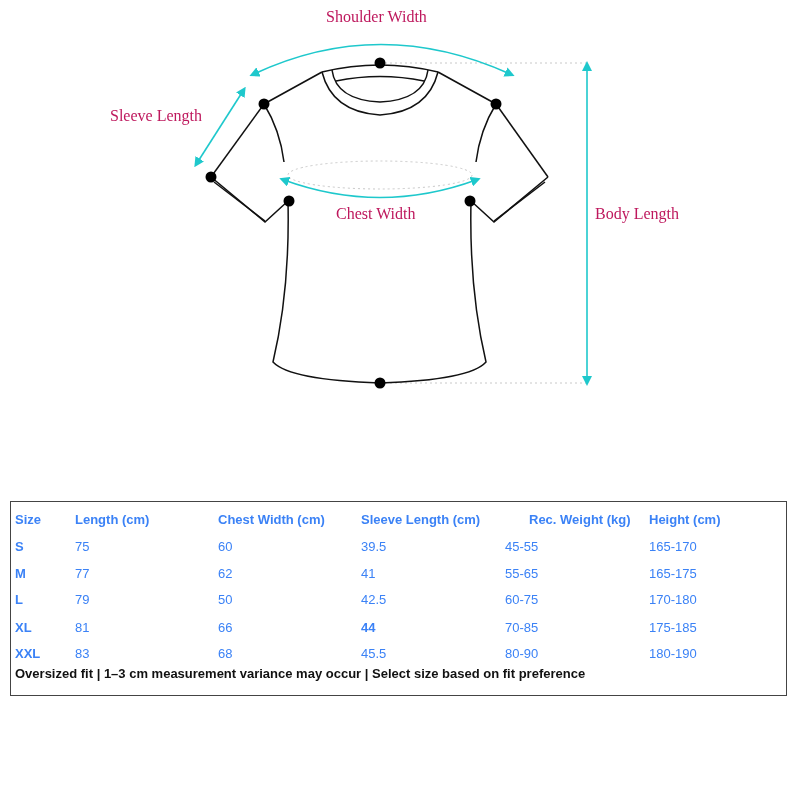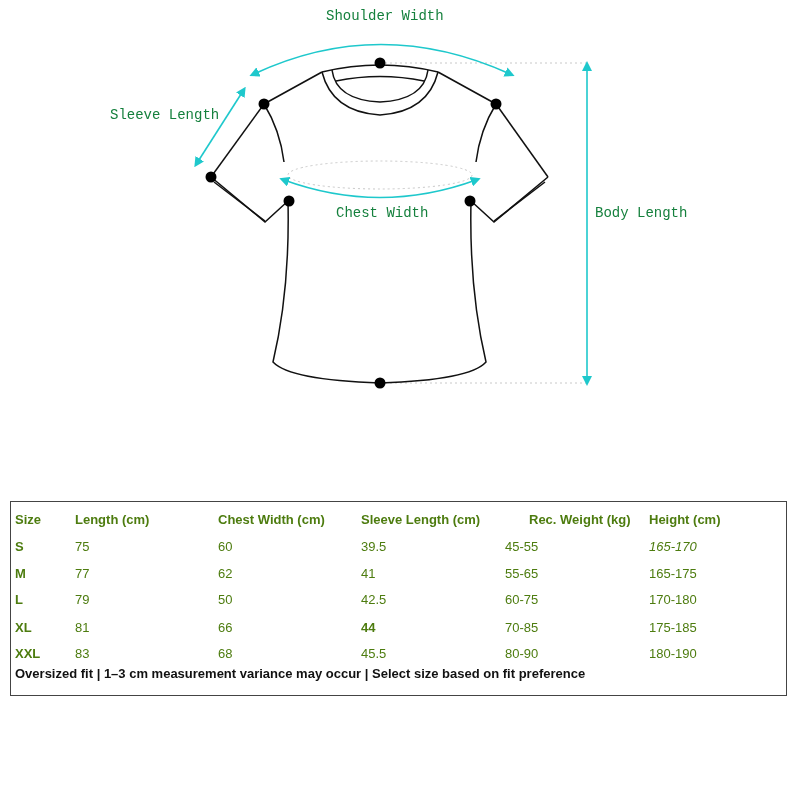--- a/index.html
+++ b/index.html
@@ -1,21 +1,21 @@
 <!DOCTYPE html>
 <html><head>
   <meta charset="utf-8">
   <style>
     html, body { margin: 0; padding: 0; background: #ffffff; }
     body { width: 800px; height: 800px; position: relative; overflow: hidden; font-family: "Liberation Sans", sans-serif; }
     .diagram { position: absolute; left: 0; top: 0; width: 800px; height: 420px; }
     .diagram svg { position: absolute; left: 0; top: 0; }
-    .dlabel { position: absolute; font-family: Liberation Mono, monospace; font-size: 14px; color: #15803d; white-space: nowrap; }
+    .dlabel { position: absolute; font-family: Liberation Serif, serif; font-size: 16px; color: #be185d; white-space: nowrap; }
     .size-table { position: absolute; left: 10px; top: 501px; width: 777px; height: 195px; border: 1.5px solid #444; box-sizing: border-box; }
-    .row { position: absolute; left: 0; width: 100%; height: 20px; font-size: 13px; color: #4d7c0f; }
+    .row { position: absolute; left: 0; width: 100%; height: 20px; font-size: 13px; color: #3b82f6; }
     .cell { position: absolute; top: 0; white-space: nowrap; }
     .hdr .cell { font-weight: bold; }
     .size-cell { font-weight: bold; }
     .note { position: absolute; left: 4px; top: 164px; font-size: 13px; font-weight: bold; color: #111; white-space: nowrap; text-align: right; }
   </style>
 </head>
 <body>
 
 <div class="diagram">
   <svg width="800" height="420" viewBox="0 0 800 420">
@@ -86,21 +86,21 @@
     <span class="cell" style="left:494px;margin-left:24px;">Rec. Weight (kg)</span>
     <span class="cell" style="left:638px;">Height (cm)</span>
   </div>
 
   <div class="row" style="top:37px;">
     <span class="cell size-cell" style="left:4px;">S</span>
     <span class="cell" style="left:64px;">75</span>
     <span class="cell" style="left:207px;">60</span>
     <span class="cell" style="left:350px;">39.5</span>
     <span class="cell" style="left:494px;">45-55</span>
-    <span class="cell" style="left:638px;font-style:italic;">165-170</span>
+    <span class="cell" style="left:638px;">165-170</span>
   </div>
 
   <div class="row" style="top:64px;">
     <span class="cell size-cell" style="left:4px;">M</span>
     <span class="cell" style="left:64px;">77</span>
     <span class="cell" style="left:207px;">62</span>
     <span class="cell" style="left:350px;">41</span>
     <span class="cell" style="left:494px;">55-65</span>
     <span class="cell" style="left:638px;">165-175</span>
   </div>

